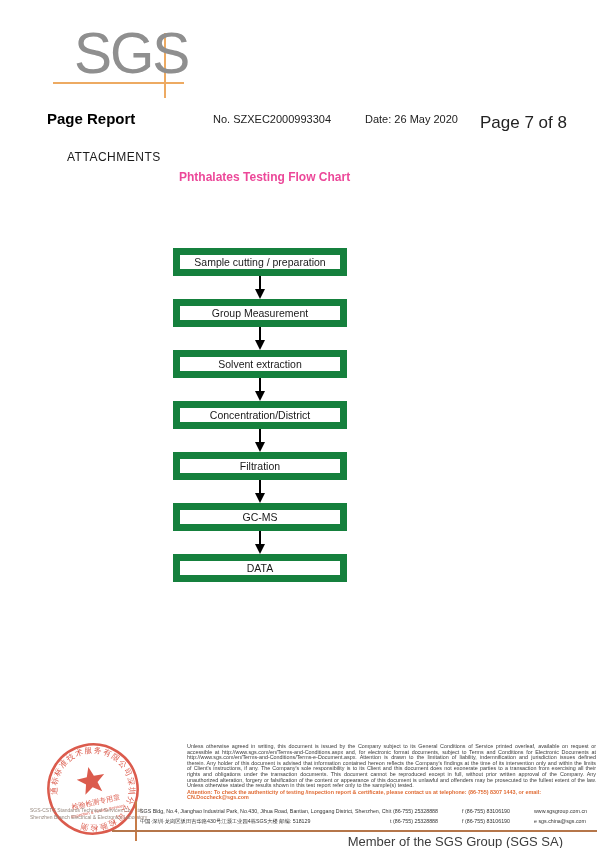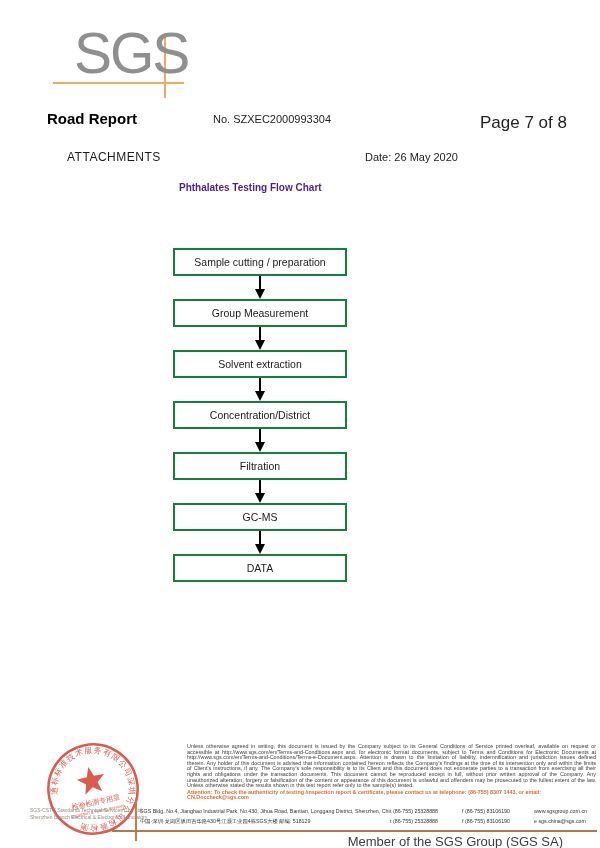--- a/index.html
+++ b/index.html
@@ -15,30 +15,30 @@
     position: absolute; left: 21px; top: -8px;
     font-size: 57px; font-weight: 400; letter-spacing: -2px;
     color: #8f8f8f; line-height: 1;
   }
   .logo-hline { position: absolute; left: 0; top: 49px; width: 131px; height: 2px; background: #edaa62; }
   .logo-vline { position: absolute; left: 111px; top: 0; width: 2px; height: 65px; background: #edaa62; }
 
   
   .hdr-title { position: absolute; left: 47px; top: 110px; font-size: 15px; font-weight: 700; color: #000; }
   .hdr-no    { position: absolute; left: 213px; top: 113px; font-size: 11px; color: #222; }
-  .hdr-date  { position: absolute; left: 365px; top: 113px; font-size: 11px; color: #222; margin-top: 38px; }
+  .hdr-date  { position: absolute; left: 365px; top: 113px; font-size: 11px; color: #222; }
   .hdr-page  { position: absolute; left: 480px; top: 113px; font-size: 17px; color: #222; }
 
   .attachments { position: absolute; left: 67px; top: 150px; font-size: 12px; letter-spacing: 0.5px; color: #1a1a1a; }
-  .chart-title { position: absolute; left: 179px; top: 182px; font-size: 10px; font-weight: 700; color: #4c1d95; }
+  .chart-title { position: absolute; left: 179px; top: 170px; font-size: 12px; font-weight: 700; color: #ec4899; }
 
   
   .flowchart { position: absolute; left: 173px; top: 248px; width: 174px; }
   .fc-box {
-    width: 174px; height: 28px; border: 2px solid #15803d; background: #fff;
+    width: 174px; height: 28px; border: 7px solid #15803d; background: #fff;
     display: flex; align-items: center; justify-content: center;
     font-size: 10.5px; color: #1a1a1a;
   }
   .fc-arrow { position: relative; width: 2.4px; height: 23px; margin: 0 auto; }
   .fc-arrow::before { content:""; position: absolute; left: 0; top: 0; width: 2.4px; height: 15px; background: #000; }
   .fc-arrow::after {
     content:""; position: absolute; left: -4.3px; top: 13px; width: 0; height: 0;
     border-left: 5.5px solid transparent; border-right: 5.5px solid transparent;
     border-top: 10px solid #000;
   }
@@ -70,21 +70,21 @@
 <body>
 
 <div class="page">
 
   <div class="logo">
     <div class="logo-hline"></div>
     <div class="logo-vline"></div>
     <div class="logo-text">SGS</div>
   </div>
 
-  <div class="hdr-title">Road Report</div>
+  <div class="hdr-title">Page Report</div>
   <div class="hdr-no">No. SZXEC2000993304</div>
   <div class="hdr-date">Date: 26 May 2020</div>
   <div class="hdr-page">Page 7 of 8</div>
 
   <div class="attachments">ATTACHMENTS</div>
   <div class="chart-title">Phthalates Testing Flow Chart</div>
 
   <div class="flowchart">
     <div class="fc-box">Sample cutting / preparation</div>
     <div class="fc-arrow"></div>

